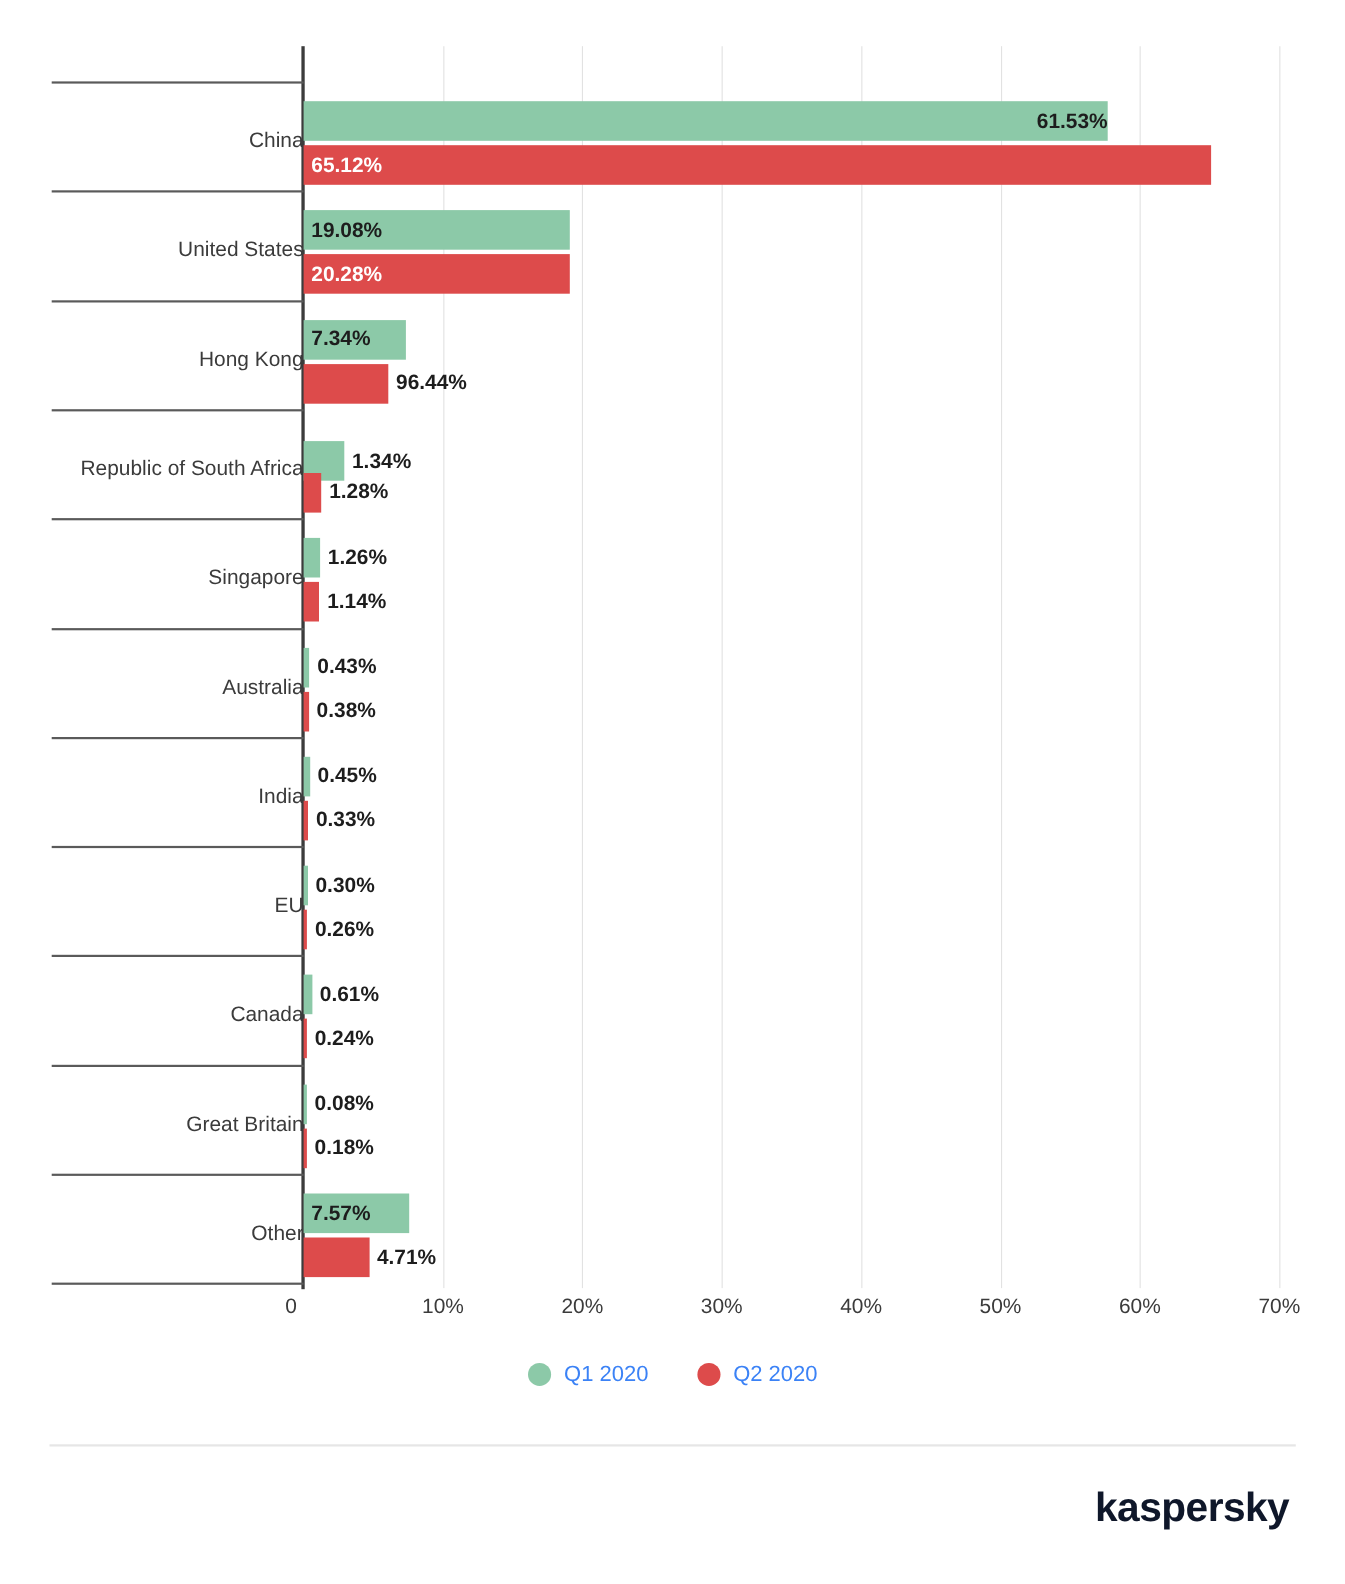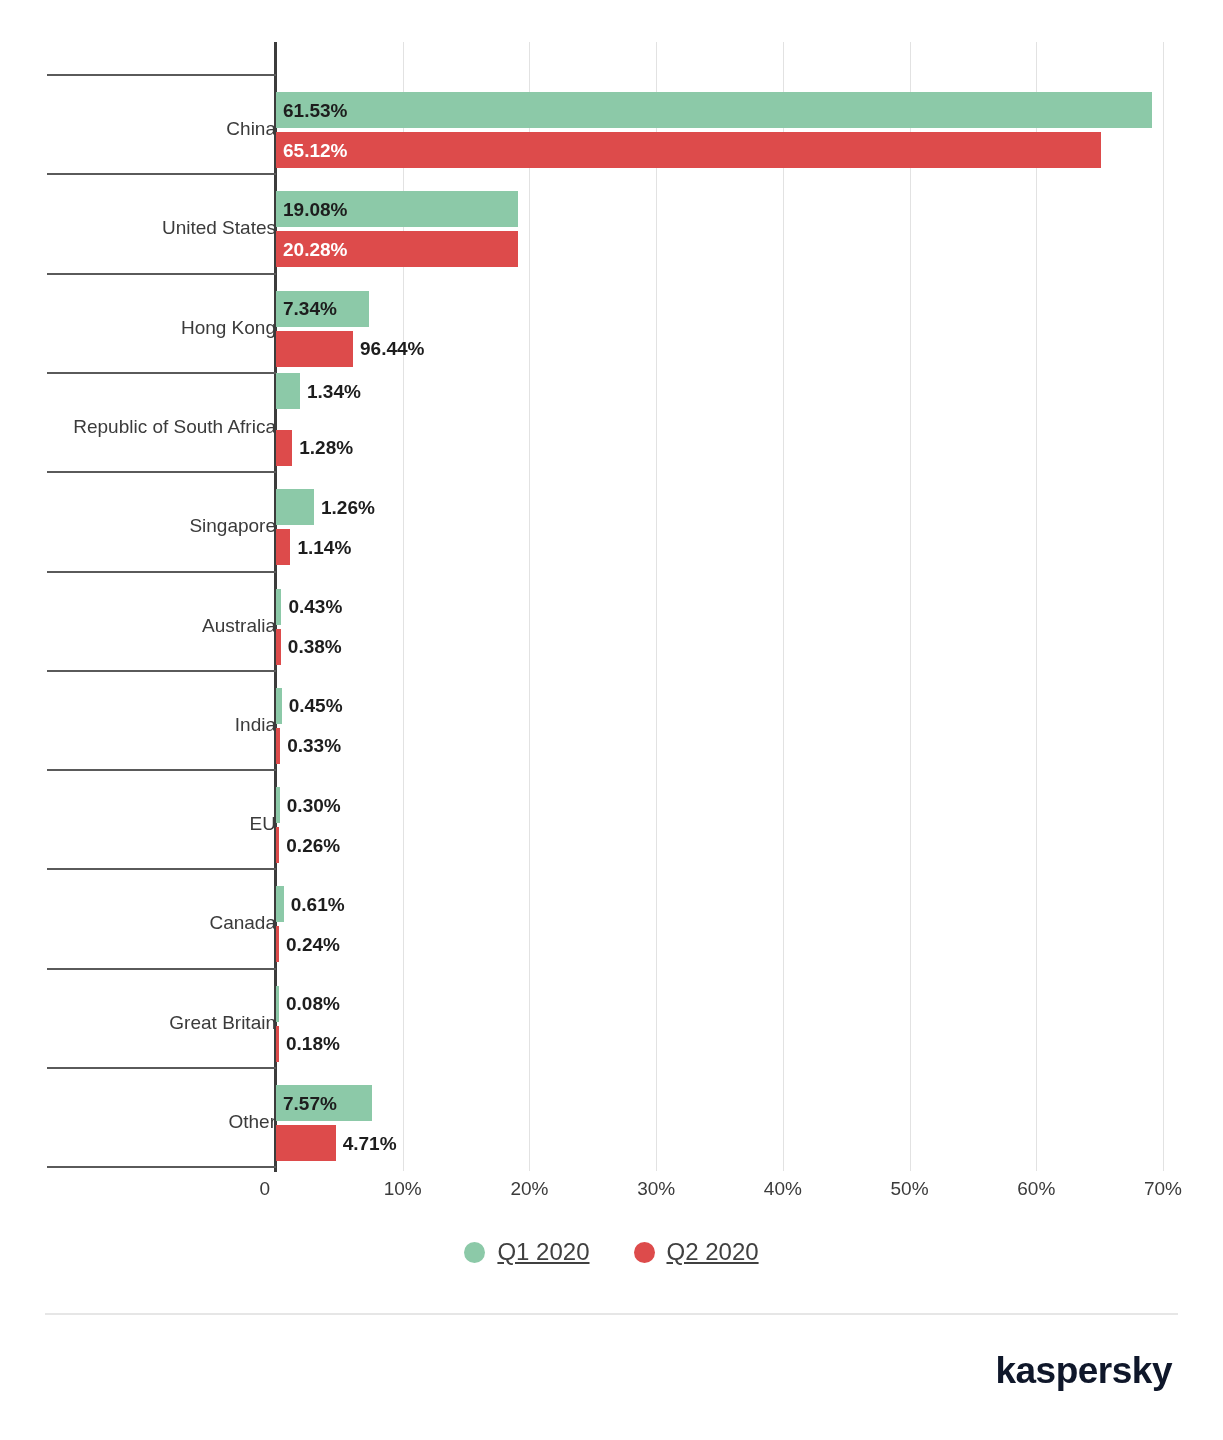--- a/index.html
+++ b/index.html
@@ -122,24 +122,23 @@
     align-items: center;
     margin: 0 22px;
   }
   .legend-dot {
     width: 21px;
     height: 21px;
     border-radius: 50%;
     margin-right: 12px;
   }
   .legend-label {
-    font-size: 24px;
-    color: #404040;
-    white-space: nowrap;
-    text-decoration: underline;
+    font-size: 20px;
+    color: #3b82f6;
+    white-space: nowrap;
   }
 
   
   .footer-divider {
     position: absolute;
     left: 45px;
     top: 1313px;
     width: 1133px;
     height: 2px;
     background: #e6e6e6;
@@ -191,33 +190,33 @@
       <div class="cat-label" style="top: 415.9px;">Republic of South Africa</div>
       <div class="cat-label" style="top: 515.2px;">Singapore</div>
       <div class="cat-label" style="top: 614.5px;">Australia</div>
       <div class="cat-label" style="top: 713.8px;">India</div>
       <div class="cat-label" style="top: 813.1px;">EU</div>
       <div class="cat-label" style="top: 912.4px;">Canada</div>
       <div class="cat-label" style="top: 1011.7px;">Great Britain</div>
       <div class="cat-label" style="top: 1111px;">Other</div>
     </div>
   <div id="bars">
-      <div class="bar q1" style="left: 276px; width: 876px; top: 92px; background: rgb(140, 201, 168);">
+      <div class="bar q1" style="left: 276px; width: 731px; top: 92px; background: rgb(140, 201, 168); justify-content: flex-end;">
         <span class="bar-value inside-light">61.53%</span>
       </div>
       <div class="bar q1" style="left: 276px; width: 241.771px; top: 191.3px; background: rgb(140, 201, 168);">
         <span class="bar-value inside-light">19.08%</span>
       </div>
       <div class="bar q1" style="left: 276px; width: 93.0083px; top: 290.6px; background: rgb(140, 201, 168);">
         <span class="bar-value inside-light">7.34%</span>
       </div>
-      <div class="bar q1" style="left: 276px; width: 24px; top: 373px; background: rgb(140, 201, 168);">
+      <div class="bar q1" style="left: 276px; width: 37px; top: 401px; background: rgb(140, 201, 168);">
         <span class="bar-value outside">1.34%</span>
       </div>
-      <div class="bar q1" style="left: 276px; width: 38px; top: 489.2px; background: rgb(140, 201, 168);">
+      <div class="bar q1" style="left: 276px; width: 15px; top: 489.2px; background: rgb(140, 201, 168);">
         <span class="bar-value outside">1.26%</span>
       </div>
       <div class="bar q1" style="left: 276px; width: 5.44871px; top: 588.5px; background: rgb(140, 201, 168);">
         <span class="bar-value outside">0.43%</span>
       </div>
       <div class="bar q1" style="left: 276px; width: 5.70214px; top: 687.8px; background: rgb(140, 201, 168);">
         <span class="bar-value outside">0.45%</span>
       </div>
       <div class="bar q1" style="left: 276px; width: 3.80143px; top: 787.1px; background: rgb(140, 201, 168);">
         <span class="bar-value outside">0.30%</span>

